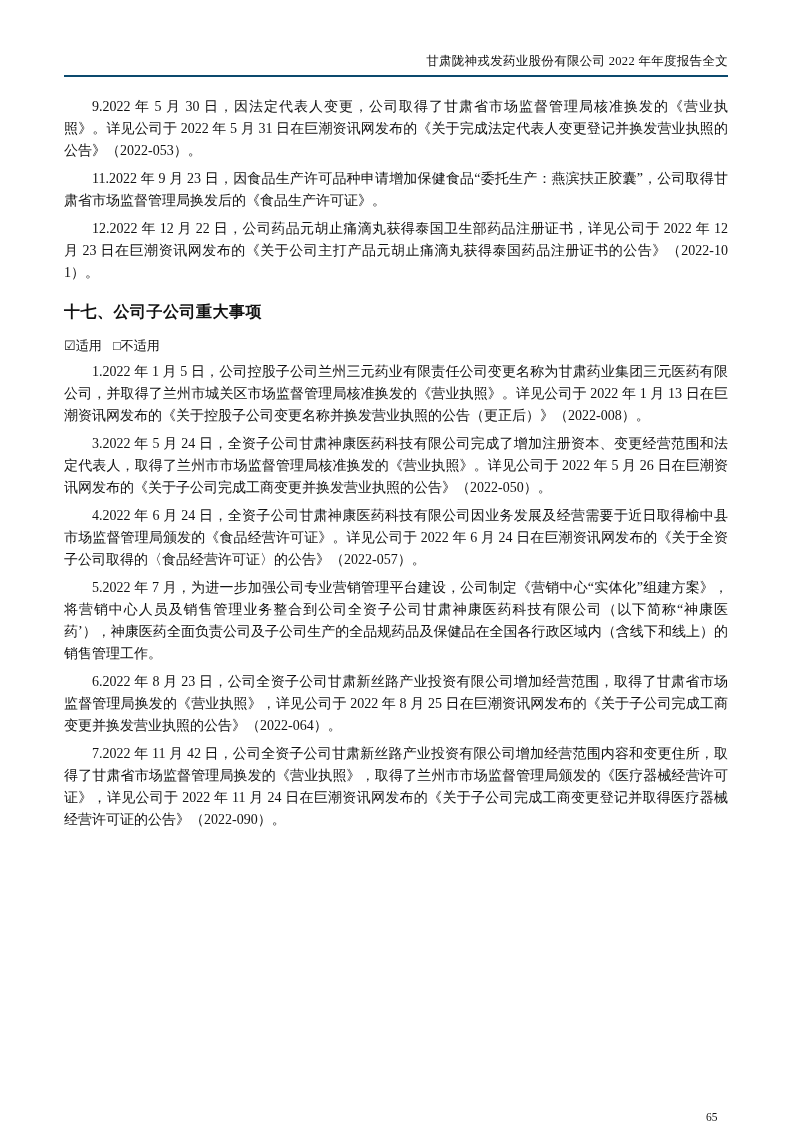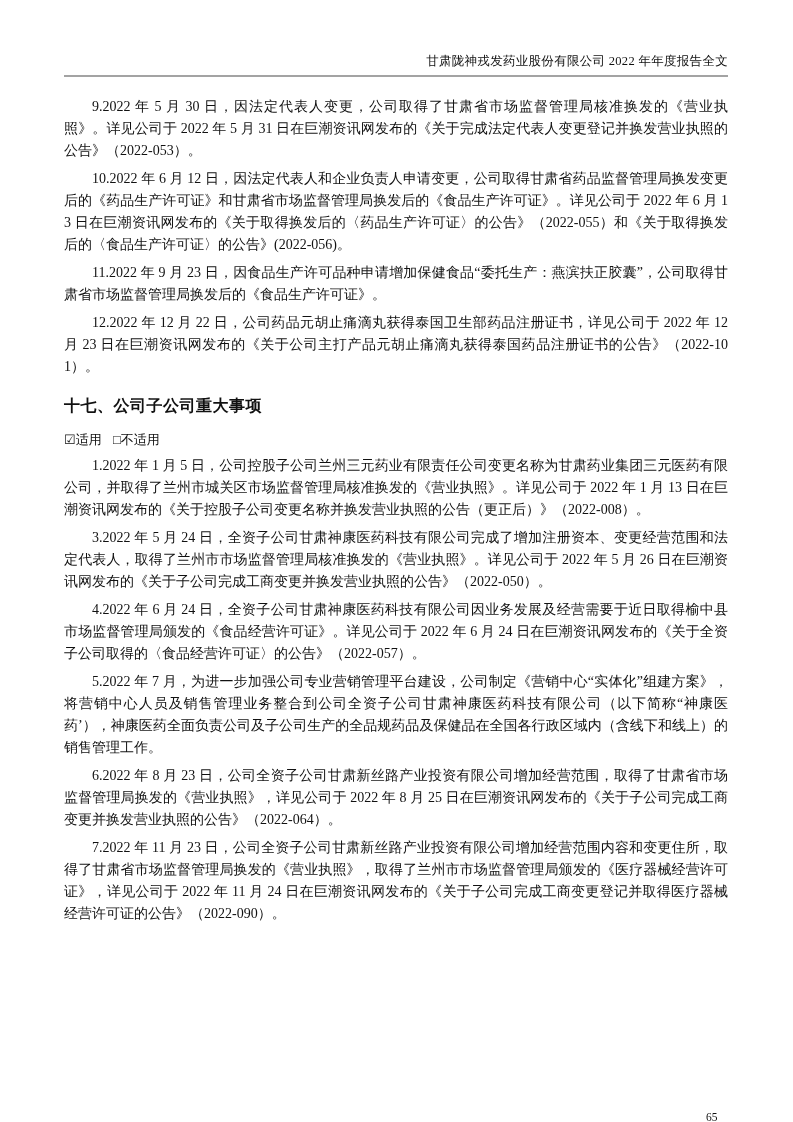--- a/index.html
+++ b/index.html
@@ -22,21 +22,21 @@
   }
   .content {
     padding: 0 65px 0 64px;
   }
   .report-header {
     margin-top: 54px;
     text-align: right;
     font-size: 12.5px;
     line-height: 15px;
     padding-bottom: 6px;
-    border-bottom: 2px solid #a3a3a3;
+    border-bottom: 2px solid #0c4a6e;
     letter-spacing: 0.3px;
   }
   .para {
     margin: 6px 0;
     font-size: 14px;
     line-height: 22px;
     text-align: justify;
     text-indent: 2em;
     word-break: break-all;
   }
@@ -72,34 +72,33 @@
 <body>
 
 <div class="page">
   <div class="content">
 
     <div class="report-header">
       <span>甘肃陇神戎发药业股份有限公司 2022 年年度报告全文</span>
     </div>
 
     <p class="para intro-first">9.2022 年 5 月 30 日，因法定代表人变更，公司取得了甘肃省市场监督管理局核准换发的《营业执照》。详见公司于 2022 年 5 月 31 日在巨潮资讯网发布的《关于完成法定代表人变更登记并换发营业执照的公告》（2022-053）。</p>
-    <p class="para">10.2022 年 6 月 12 日，因法定代表人和企业负责人申请变更，公司取得甘肃省药品监督管理局换发变更后的《药品生产许可证》和甘肃省市场监督管理局换发后的《食品生产许可证》。详见公司于 2022 年 6 月 13 日在巨潮资讯网发布的《关于取得换发后的〈药品生产许可证〉的公告》（2022-055）和《关于取得换发后的〈食品生产许可证〉的公告》(2022-056)。</p>
     <p class="para">11.2022 年 9 月 23 日，因食品生产许可品种申请增加保健食品“委托生产：燕滨扶正胶囊”，公司取得甘肃省市场监督管理局换发后的《食品生产许可证》。</p>
     <p class="para">12.2022 年 12 月 22 日，公司药品元胡止痛滴丸获得泰国卫生部药品注册证书，详见公司于 2022 年 12 月 23 日在巨潮资讯网发布的《关于公司主打产品元胡止痛滴丸获得泰国药品注册证书的公告》（2022-101）。</p>
 
     <h2 class="heading">十七、公司子公司重大事项</h2>
 
     <div class="applicability">
       <span class="appl">☑适用</span>
       <span class="appl">□不适用</span>
     </div>
 
     <p class="para sect-first">1.2022 年 1 月 5 日，公司控股子公司兰州三元药业有限责任公司变更名称为甘肃药业集团三元医药有限公司，并取得了兰州市城关区市场监督管理局核准换发的《营业执照》。详见公司于 2022 年 1 月 13 日在巨潮资讯网发布的《关于控股子公司变更名称并换发营业执照的公告（更正后）》（2022-008）。</p>
     <p class="para">3.2022 年 5 月 24 日，全资子公司甘肃神康医药科技有限公司完成了增加注册资本、变更经营范围和法定代表人，取得了兰州市市场监督管理局核准换发的《营业执照》。详见公司于 2022 年 5 月 26 日在巨潮资讯网发布的《关于子公司完成工商变更并换发营业执照的公告》（2022-050）。</p>
     <p class="para">4.2022 年 6 月 24 日，全资子公司甘肃神康医药科技有限公司因业务发展及经营需要于近日取得榆中县市场监督管理局颁发的《食品经营许可证》。详见公司于 2022 年 6 月 24 日在巨潮资讯网发布的《关于全资子公司取得的〈食品经营许可证〉的公告》（2022-057）。</p>
     <p class="para">5.2022 年 7 月，为进一步加强公司专业营销管理平台建设，公司制定《营销中心“实体化”组建方案》，将营销中心人员及销售管理业务整合到公司全资子公司甘肃神康医药科技有限公司（以下简称“神康医药’），神康医药全面负责公司及子公司生产的全品规药品及保健品在全国各行政区域内（含线下和线上）的销售管理工作。</p>
     <p class="para">6.2022 年 8 月 23 日，公司全资子公司甘肃新丝路产业投资有限公司增加经营范围，取得了甘肃省市场监督管理局换发的《营业执照》，详见公司于 2022 年 8 月 25 日在巨潮资讯网发布的《关于子公司完成工商变更并换发营业执照的公告》（2022-064）。</p>
-    <p class="para">7.2022 年 11 月 23 日，公司全资子公司甘肃新丝路产业投资有限公司增加经营范围内容和变更住所，取得了甘肃省市场监督管理局换发的《营业执照》，取得了兰州市市场监督管理局颁发的《医疗器械经营许可证》，详见公司于 2022 年 11 月 24 日在巨潮资讯网发布的《关于子公司完成工商变更登记并取得医疗器械经营许可证的公告》（2022-090）。</p>
+    <p class="para">7.2022 年 11 月 42 日，公司全资子公司甘肃新丝路产业投资有限公司增加经营范围内容和变更住所，取得了甘肃省市场监督管理局换发的《营业执照》，取得了兰州市市场监督管理局颁发的《医疗器械经营许可证》，详见公司于 2022 年 11 月 24 日在巨潮资讯网发布的《关于子公司完成工商变更登记并取得医疗器械经营许可证的公告》（2022-090）。</p>
 
   </div>
 
   <div class="page-number">65</div>
 </div>
 
 </body></html>

